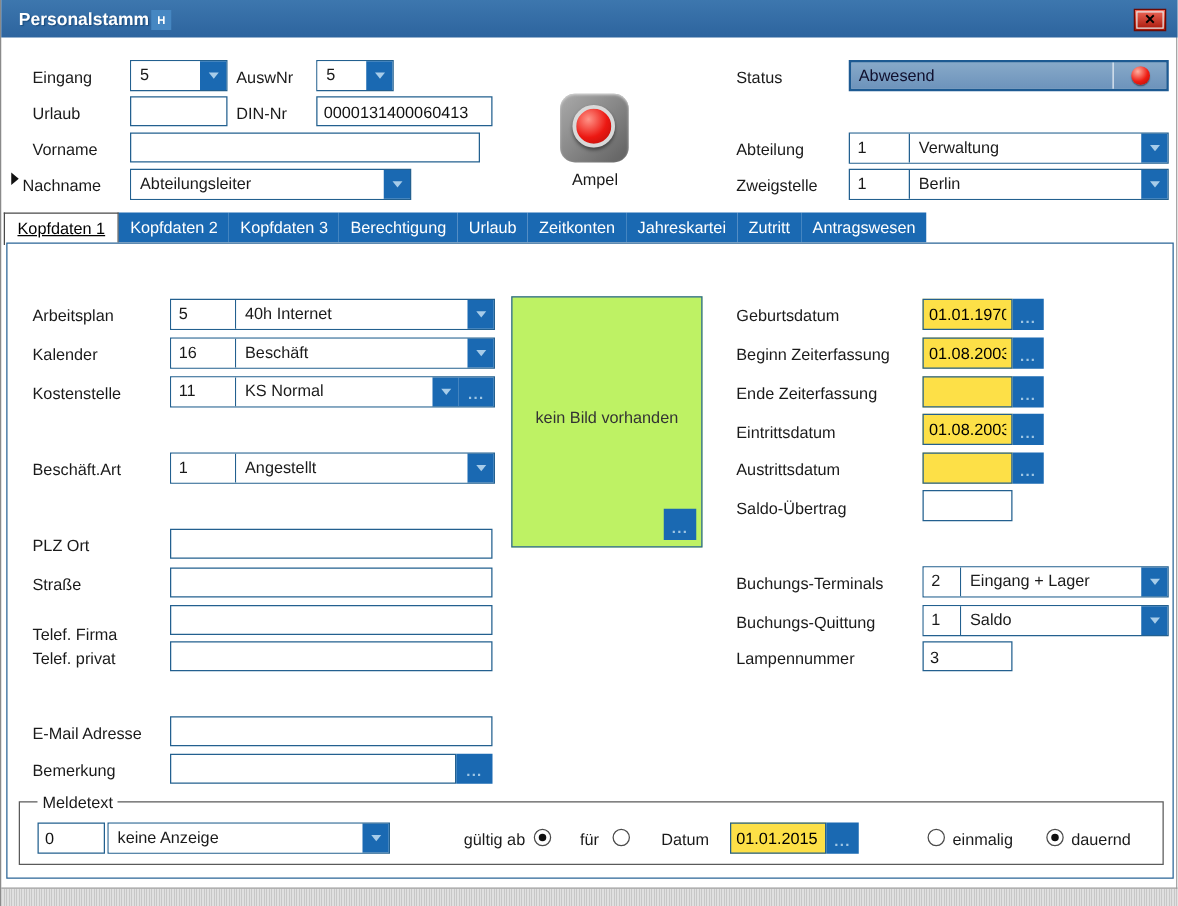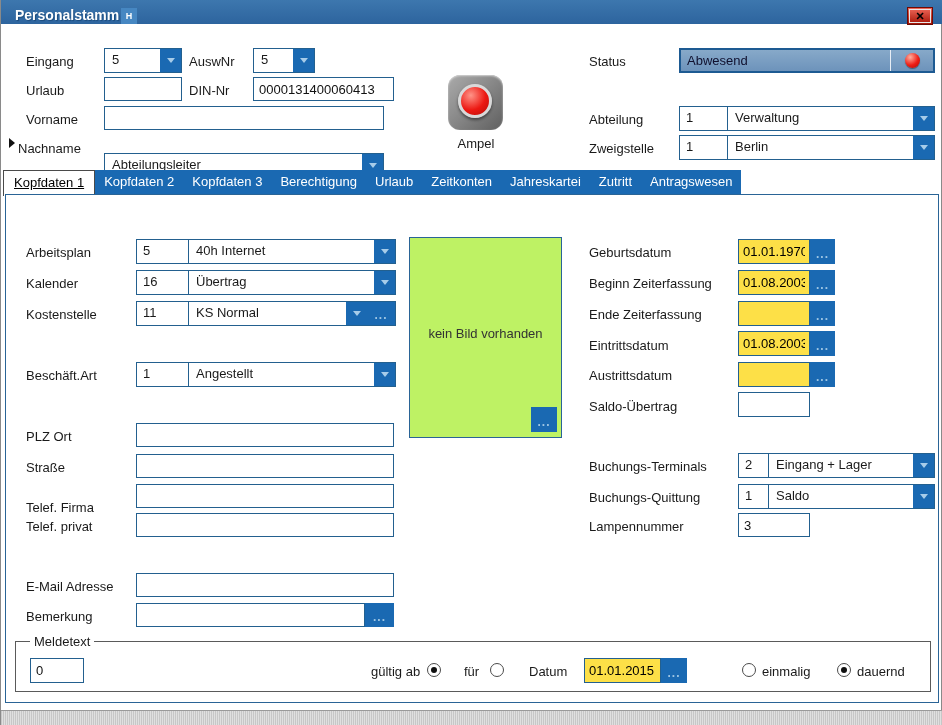--- a/index.html
+++ b/index.html
@@ -1,21 +1,21 @@
 <!DOCTYPE html>
 <html><head>
 <meta charset="utf-8">
 <style>
   * { box-sizing: border-box; margin: 0; padding: 0; }
   html,body { width: 942px; height: 725px; overflow: hidden; }
   body { font-family: "Liberation Sans", sans-serif; font-size: 13px; color: #1a1a1a; background: #fff; position: relative; }
   .window { position: absolute; inset: 0; border-left: 1px solid #8a8a8a; border-right: 1px solid #8a8a8a; }
 
   
-  .titlebar { position: absolute; left: 0; top: 0; width: 942px; height: 24px;
+  .titlebar { position: absolute; left: 0; top: 0; width: 942px; height: 30px;
     background: linear-gradient(#3d77ae, #2d649e); }
   .title-text { position: absolute; left: 14px; top: 0; line-height: 30px; color: #fff; font-weight: bold; font-size: 14px; text-shadow: 1px 1px 1px #1b4b7c; }
   .title-badge { position: absolute; left: 120px; top: 8px; width: 16px; height: 16px; background: #4687c2; color: #ffffff; font-size: 9px; font-weight: bold; text-align: center; line-height: 16px; }
   .close-btn { position: absolute; left: 906px; top: 7px; width: 26px; height: 18px;
     background: linear-gradient(#f0695a, #a61407); border: 1px solid #6d0b04; outline: 1px solid #e8e8e8; outline-offset: -3px;
     color: #000; font-weight: bold; font-size: 11px; text-align: center; line-height: 16px; cursor: pointer; }
 
   
   .lbl { position: absolute; white-space: nowrap; color: #1a1a1a; }
   .inp { position: absolute; border: 1px solid #23608f; background: #fff; font-family: "Liberation Sans", sans-serif; font-size: 13px; padding: 2px 5px; color: #111; outline: none; }
@@ -98,21 +98,21 @@
   <span class="lbl" style="left:25px;top:83px">Urlaub</span>
   <input class="inp" style="left: 103px; top: 77px; width: 78px; height: 24px;" value="">
   <span class="lbl" style="left:188px;top:83px">DIN-Nr</span>
   <input class="inp" style="left: 252px; top: 77px; width: 141px; height: 24px;" value="0000131400060413">
 
   <span class="lbl" style="left:25px;top:112px">Vorname</span>
   <input class="inp" style="left: 103px; top: 106px; width: 280px; height: 24px;" value="">
 
   <span class="marker" style="left:8px;top:138px"></span>
   <span class="lbl" style="left:17px;top:141px">Nachname</span>
-  <div class="group" style="left:103px;top:153px;width:280px;height:25px">
+  <div class="group" style="left:103px;top:135px;width:225px;height:25px">
     <span class="txt">Abteilungsleiter</span>
     <span class="drop-btn">
         <span class="arr"></span>
       </span>
   </div>
 
   <div class="ampel">
     <div class="ampel-ring"></div>
   </div>
   <span class="lbl ampel-lbl">Ampel</span>
@@ -161,21 +161,21 @@
     <span class="num" style="width:52px">5</span>
     <span class="txt">40h Internet</span>
     <span class="drop-btn">
         <span class="arr"></span>
       </span>
   </div>
 
   <span class="lbl" style="left:25px;top:276px">Kalender</span>
   <div class="group" style="left:135px;top:270px;width:260px;height:25px">
     <span class="num" style="width:52px">16</span>
-    <span class="txt">Übertrag</span>
+    <span class="txt">Beschäft</span>
     <span class="drop-btn">
         <span class="arr"></span>
       </span>
   </div>
 
   <span class="lbl" style="left:25px;top:307px">Kostenstelle</span>
   <div class="group" style="left:135px;top:301px;width:260px;height:25px">
     <span class="num" style="width:52px">11</span>
     <span class="txt">KS Normal</span>
     <span class="drop-btn">
@@ -256,20 +256,26 @@
         <span class="arr"></span>
       </span>
   </div>
   <span class="lbl" style="left:588px;top:519px">Lampennummer</span>
   <input class="inp" style="left: 737px; top: 513px; width: 72px; height: 24px;" value="3">
 
   <div class="meldebox">
     <span class="lbl melde-legend">Meldetext</span>
   </div>
   <input class="inp" style="left: 29px; top: 658px; width: 54px; height: 25px;" value="0">
+  <div class="group" style="left:85px;top:658px;width:226px;height:25px">
+    <span class="txt">keine Anzeige</span>
+    <span class="drop-btn">
+        <span class="arr"></span>
+      </span>
+  </div>
   <span class="lbl" style="left:370px;top:664px">gültig ab</span>
   <span class="radio sel" style="left:426px;top:663px"></span>
   <span class="lbl" style="left:463px;top:664px">für</span>
   <span class="radio" style="left:489px;top:663px"></span>
   <span class="lbl" style="left:528px;top:664px">Datum</span>
   <div class="datewrap" style="left:583px;top:658px;height:25px">
     <input class="inp2" style="width: 77px;" value="01.01.2015">
     <span class="dots-btn" style="width:26px">...</span>
   </div>
   <span class="radio" style="left:741px;top:663px"></span>

